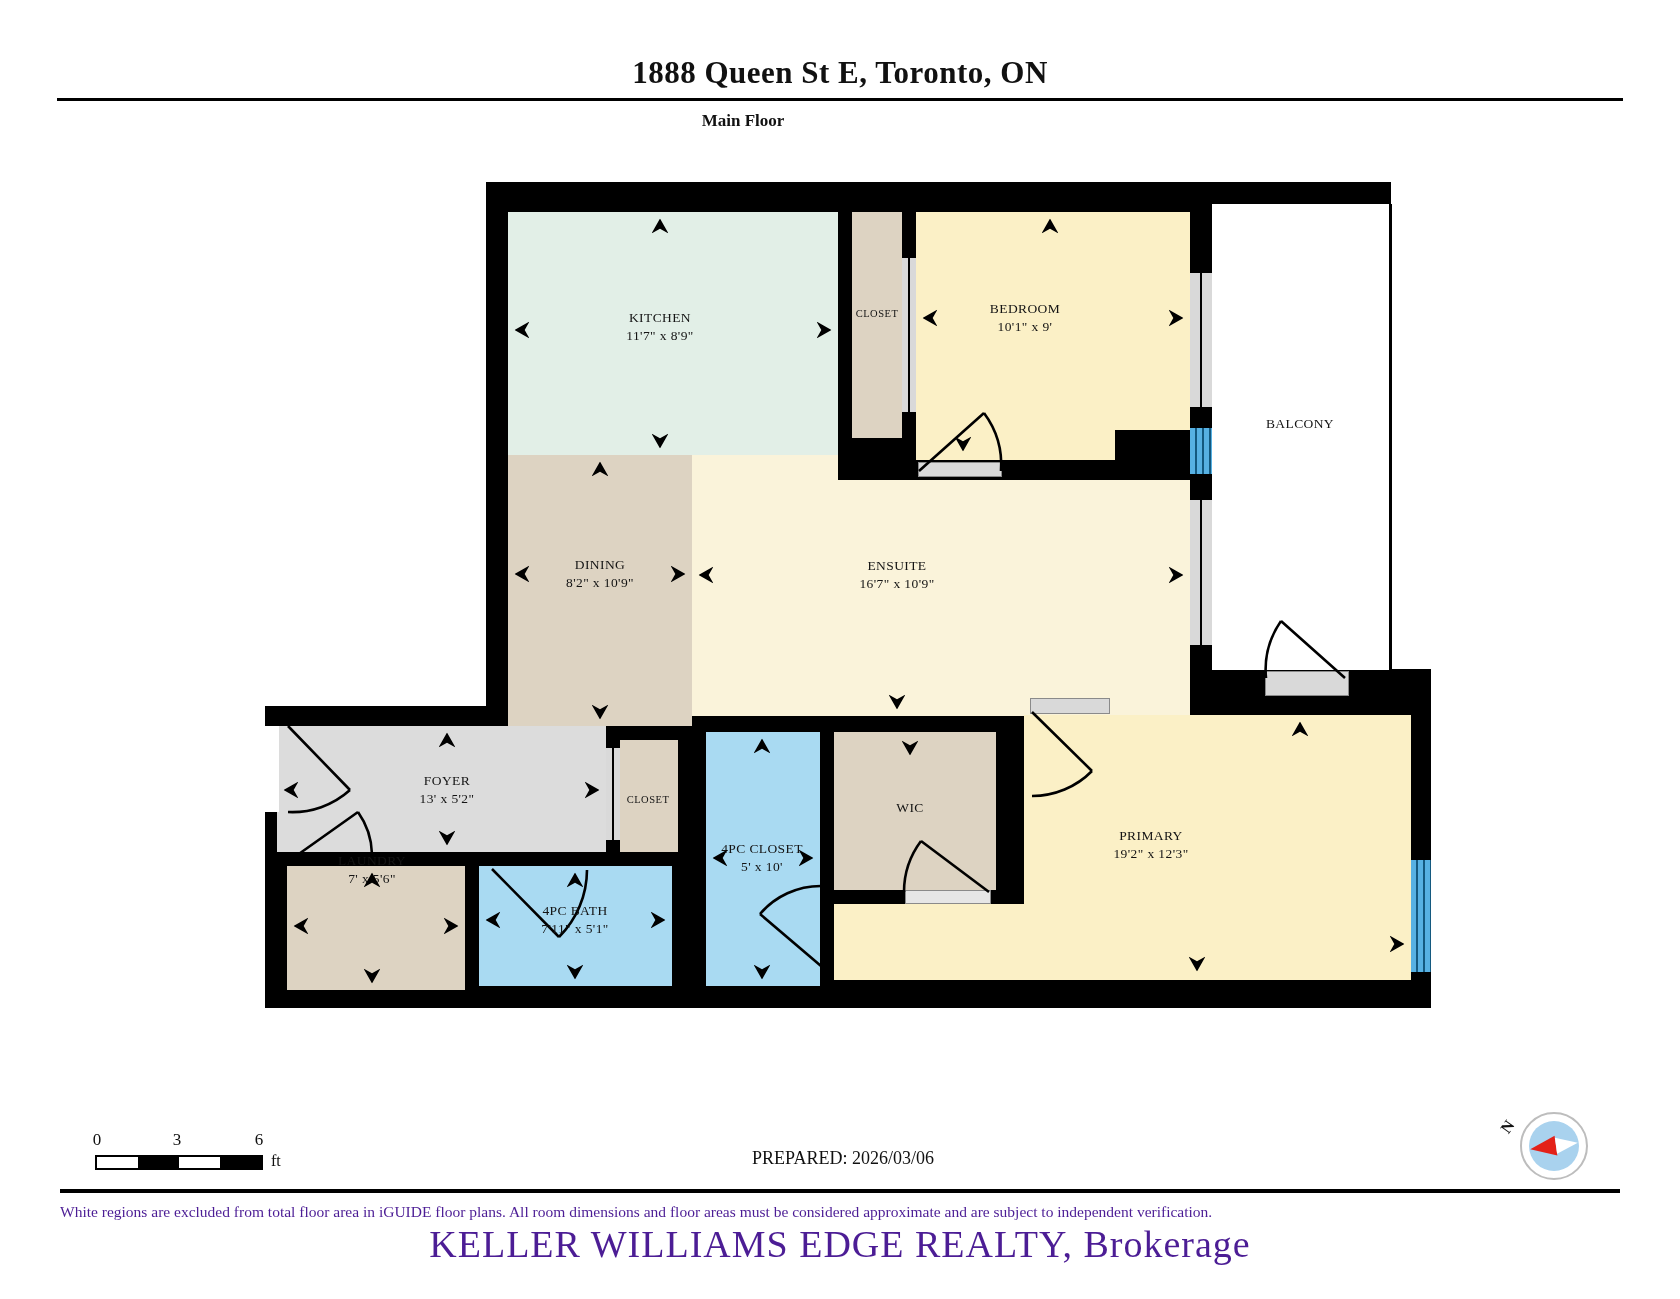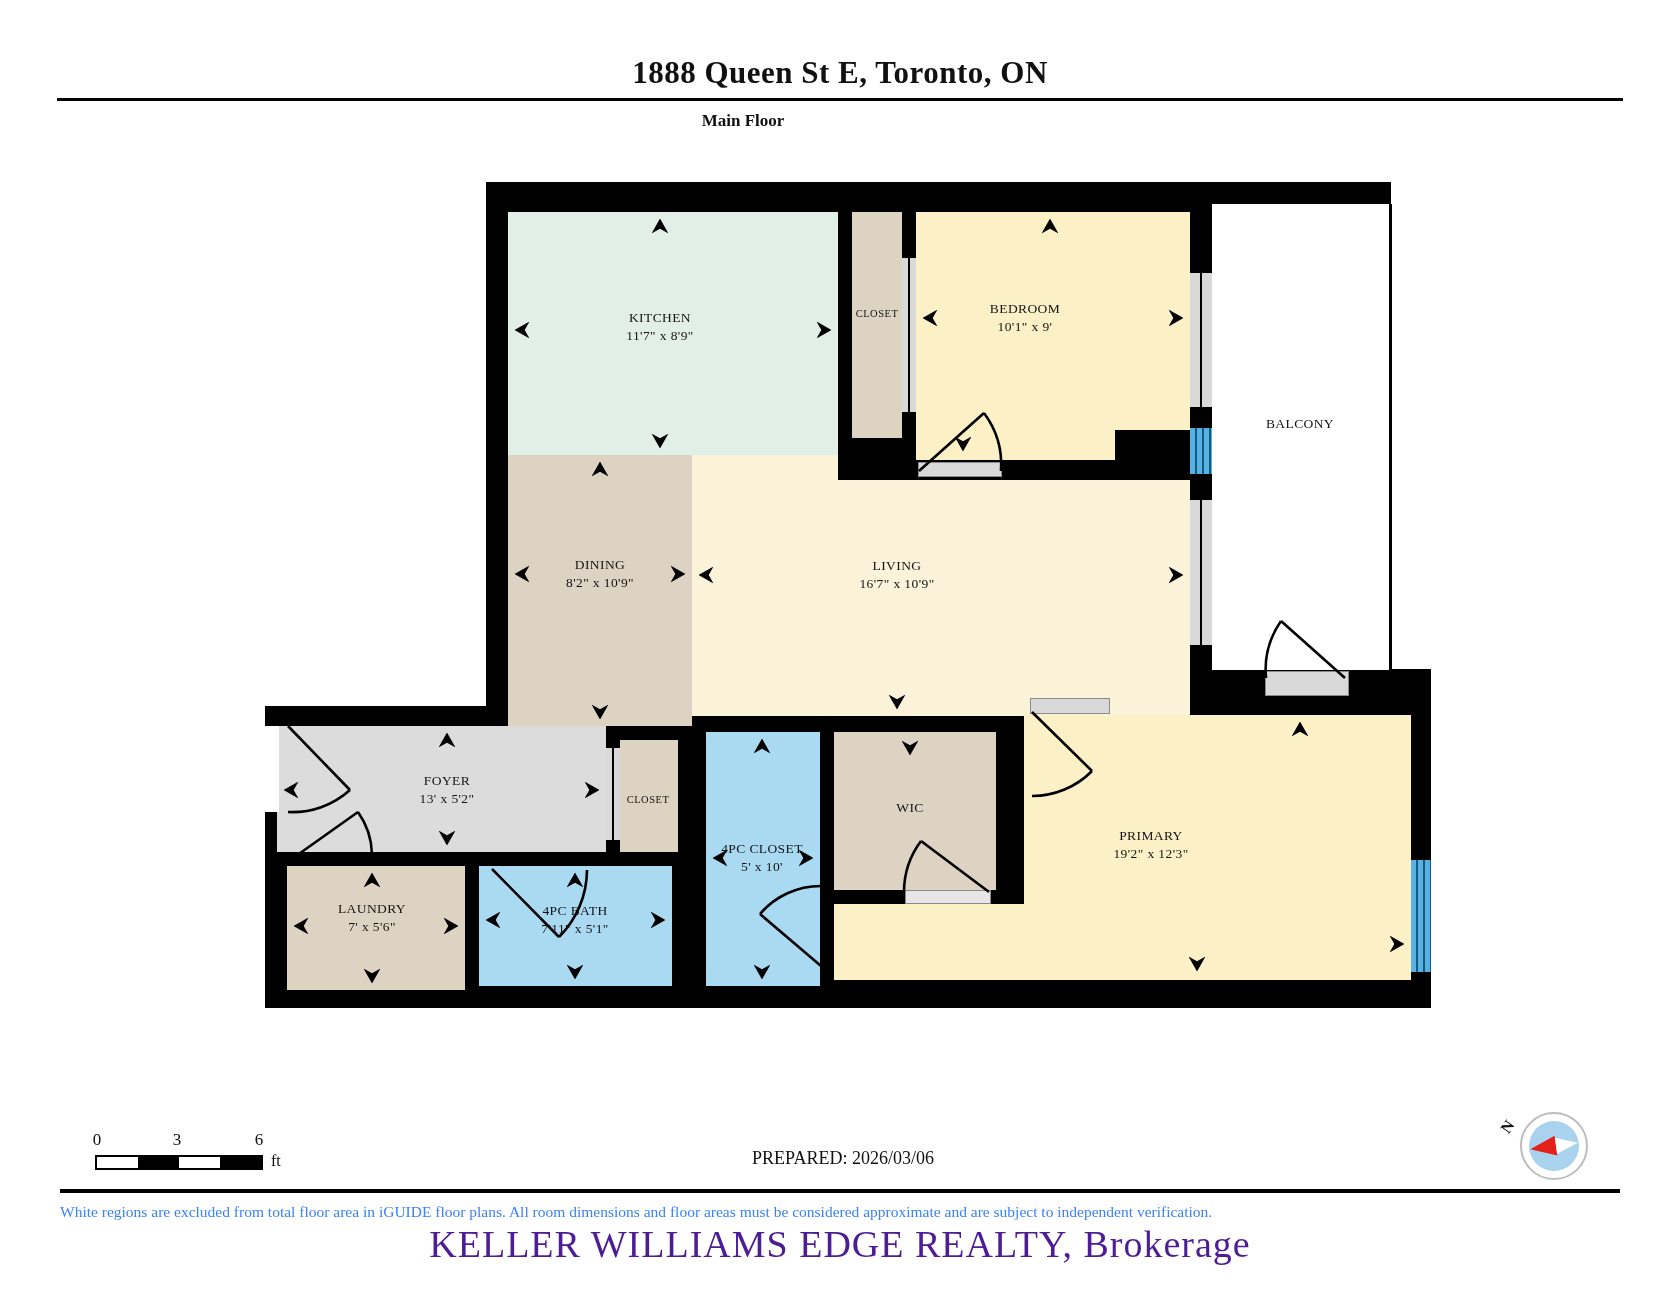--- a/index.html
+++ b/index.html
@@ -18,21 +18,21 @@
   .win{position:absolute;background:#d9d9d9;}
   .win .vline{position:absolute;left:50%;top:0;bottom:0;width:2px;margin-left:-1px;background:#000;}
   .sill{position:absolute;background:#d9d9d9;border:1px solid #8a8a8a;}
   .bluewin{position:absolute;background:repeating-linear-gradient(90deg,#57b1e3 0 5px,#14597f 5px 7px);}
   .hrule{position:absolute;background:#000;}
   #title{position:absolute;top:55px;left:0;width:100%;text-align:center;
          font-size:31px;font-weight:bold;letter-spacing:.5px;}
   #floorlabel{position:absolute;top:111px;left:743px;transform:translateX(-50%);
          font-size:17px;font-weight:bold;}
   #prepared{position:absolute;top:1148px;left:843px;transform:translateX(-50%);font-size:18px;}
-  #disclaimer{position:absolute;top:1203px;left:60px;font-size:15.5px;color:#3b82f6;}
+  #disclaimer{position:absolute;top:1203px;left:60px;font-size:15.5px;color:#4c1d95;}
   #watermark{position:absolute;top:1222px;left:840px;transform:translateX(-50%);
          font-size:38px;color:#4c1d95;letter-spacing:1px;white-space:nowrap;}
   
   #scalebar{position:absolute;left:95px;top:1130px;}
   #scalebar .tick{position:absolute;top:0;transform:translateX(-50%);font-size:17px;}
   #scalebar .bar{position:absolute;top:25px;left:0;width:164px;height:11px;border:2px solid #000;background:#fff;}
   #scalebar .seg{position:absolute;top:0;height:100%;background:#000;}
   #scalebar .unit{position:absolute;left:176px;top:22px;font-size:16px;}
   
   #compass{position:absolute;left:1520px;top:1112px;width:64px;height:64px;border-radius:50%;
@@ -126,42 +126,42 @@
       <div>10'1" x 9'</div>
     </div>
     <div class="lbl" style="left:1300px;top:424px">
       <div>BALCONY</div>
     </div>
     <div class="lbl" style="left:600px;top:574px">
       <div class="nm">DINING</div>
       <div>8'2" x 10'9"</div>
     </div>
     <div class="lbl" style="left:897px;top:575px">
-      <div class="nm">LIVING</div>
+      <div class="nm">ENSUITE</div>
       <div>16'7" x 10'9"</div>
     </div>
     <div class="lbl" style="left:447px;top:790px">
       <div class="nm">FOYER</div>
       <div>13' x 5'2"</div>
     </div>
     <div class="lbl small" style="left:648px;top:800px">
       <div>CLOSET</div>
     </div>
     <div class="lbl" style="left:762px;top:858px">
       <div class="nm">4PC CLOSET</div>
       <div>5' x 10'</div>
     </div>
     <div class="lbl" style="left:910px;top:808px">
       <div>WIC</div>
     </div>
     <div class="lbl" style="left:1151px;top:845px">
       <div class="nm">PRIMARY</div>
       <div>19'2" x 12'3"</div>
     </div>
-    <div class="lbl" style="left:372px;top:918px">
+    <div class="lbl" style="left:372px;top:870px">
       <div class="nm">LAUNDRY</div>
       <div>7' x 5'6"</div>
     </div>
     <div class="lbl" style="left:575px;top:920px">
       <div class="nm">4PC BATH</div>
       <div>7'11" x 5'1"</div>
     </div>
 
     <i class="arr" style="left:660px;top:226px;--r:0deg"></i>
     <i class="arr" style="left:660px;top:441px;--r:180deg"></i>

